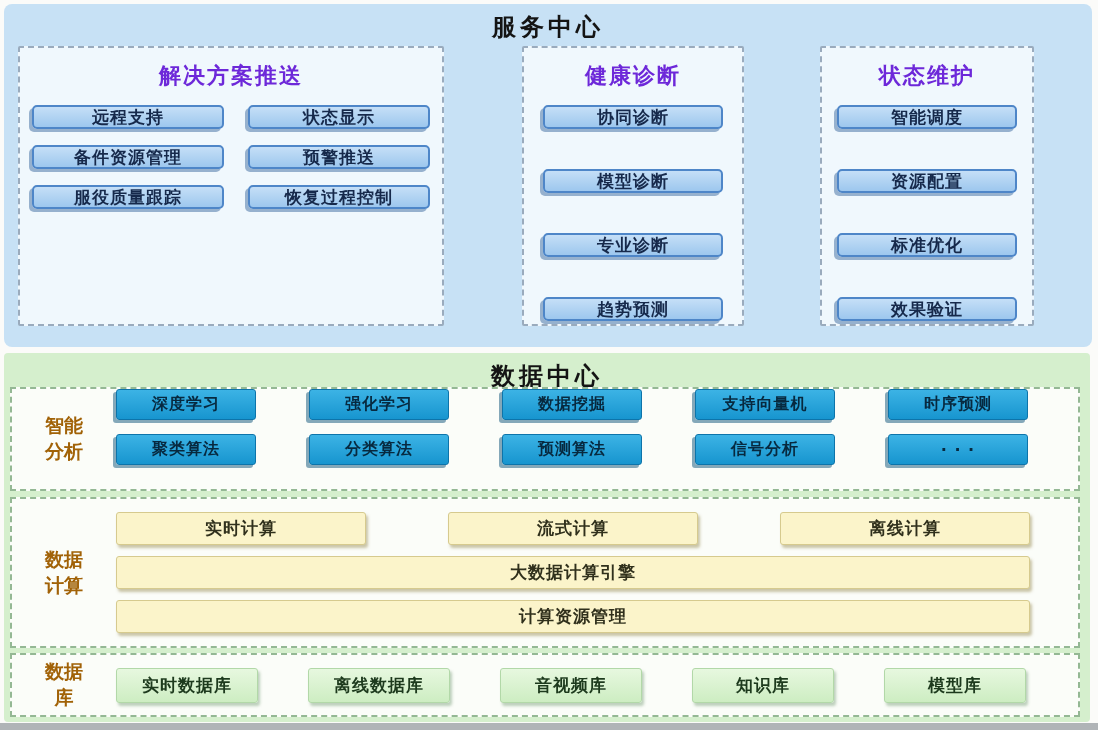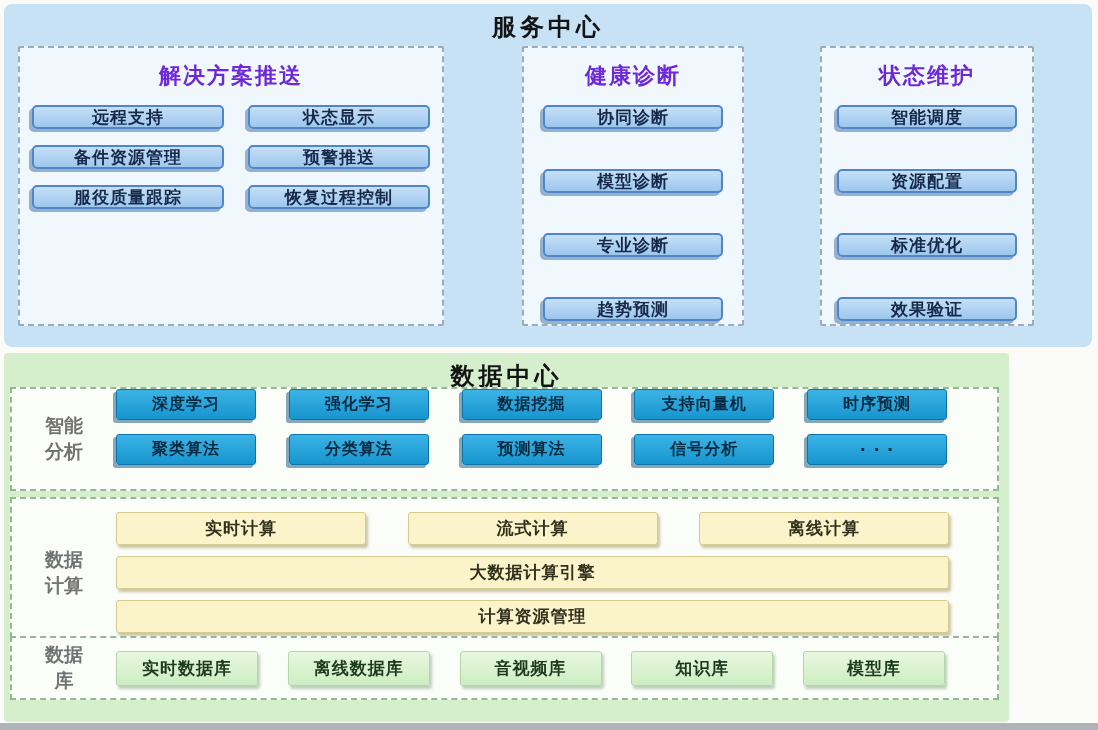--- a/index.html
+++ b/index.html
@@ -1,21 +1,21 @@
 <!DOCTYPE html>
 <html><head>
 <meta charset="utf-8">
 <style>
   html,body{margin:0;padding:0;background:#f4f3ef;font-family:"DejaVu Sans","Liberation Sans",sans-serif;}
   .canvas{position:relative;width:1098px;height:730px;background:#fbfbf9;overflow:hidden;padding-left:36px;}
 
   
   .panel{position:absolute;border-radius:8px;}
   .panel-top{left:4px;top:4px;width:1088px;height:343px;background:#c7e1f5;}
-  .panel-bottom{left:4px;top:353px;width:1005px;height:369px;background:#d5efcd;border-radius:4px;}
+  .panel-bottom{left:4px;top:353px;width:1086px;height:369px;background:#d5efcd;border-radius:4px;}
   .panel-title{margin:0;padding-top:7px;text-align:center;font-size:24px;font-weight:bold;
     color:#141414;letter-spacing:4px;}
 
   
   .group{position:absolute;top:42px;height:280px;background:rgba(249,252,255,0.82);
     border:2px dashed #9aabbd;border-radius:2px;box-sizing:border-box;}
   .group-1{left:14px;width:426px;}
   .group-2{left:518px;width:222px;}
   .group-3{left:816px;width:214px;}
   .group-title{margin-top:13px;text-align:center;font-size:22px;font-weight:bold;color:#6d28d9;letter-spacing:2px;}
@@ -28,24 +28,24 @@
   .btn-blue{height:24px;font-size:17px;color:#16294b;
     background:linear-gradient(#c5dff7,#9dc7ee);
     border:2px solid #4e86c8;border-radius:5px;
     box-shadow:-3px 3px 0 rgba(77,118,168,0.55);}
 
   
   .row-box{position:absolute;left:6px;right:10px;background:#fbfdf9;
     border:2px dashed #94b894;box-sizing:border-box;display:flex;}
   .box-analysis{top:34px;height:104px;}
   .box-computing{top:144px;height:151px;}
-  .box-database{top:283px;height:64px;}
+  .box-database{top:300px;height:64px;}
   .row-label{width:104px;display:flex;align-items:center;justify-content:center;}
   .row-label span{display:block;width:42px;text-align:center;font-size:19px;font-weight:bold;
-    color:#737373;line-height:1.35;word-break:break-all;}
+    color:#a16207;line-height:1.35;word-break:break-all;}
 
   .analysis-content{flex:1;display:flex;flex-direction:column;justify-content:flex-start;gap:14px;padding-right:50px;}
   .analysis-row{display:flex;justify-content:space-between;}
   .btn-cyan{width:140px;height:31px;font-size:16px;color:#07293f;
     background:linear-gradient(#3cb3e5,#1795cf);
     border:1px solid #0d74aa;border-radius:3px;
     box-shadow:-3px 3px 0 rgba(14,84,122,0.5);}
 
   .computing-content{flex:1;display:flex;flex-direction:column;justify-content:center;gap:11px;padding-right:48px;}
   .computing-top{display:flex;justify-content:space-between;}

